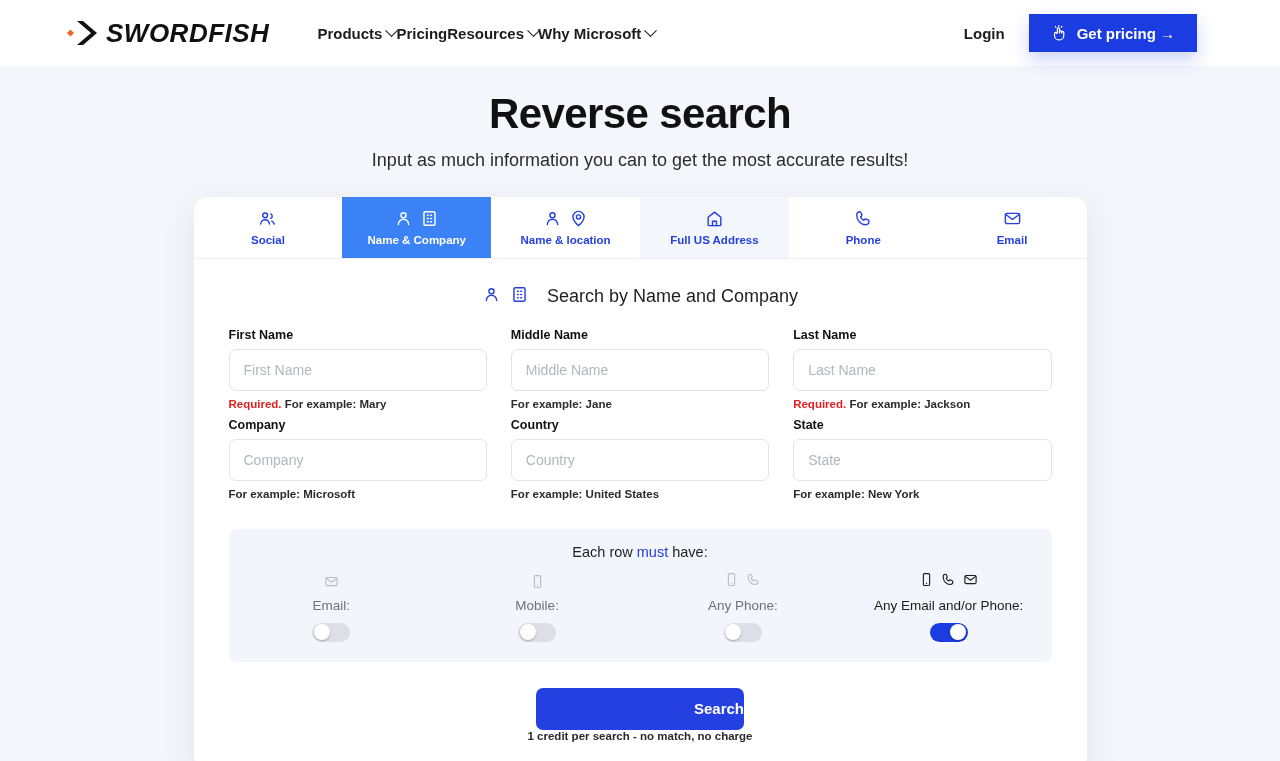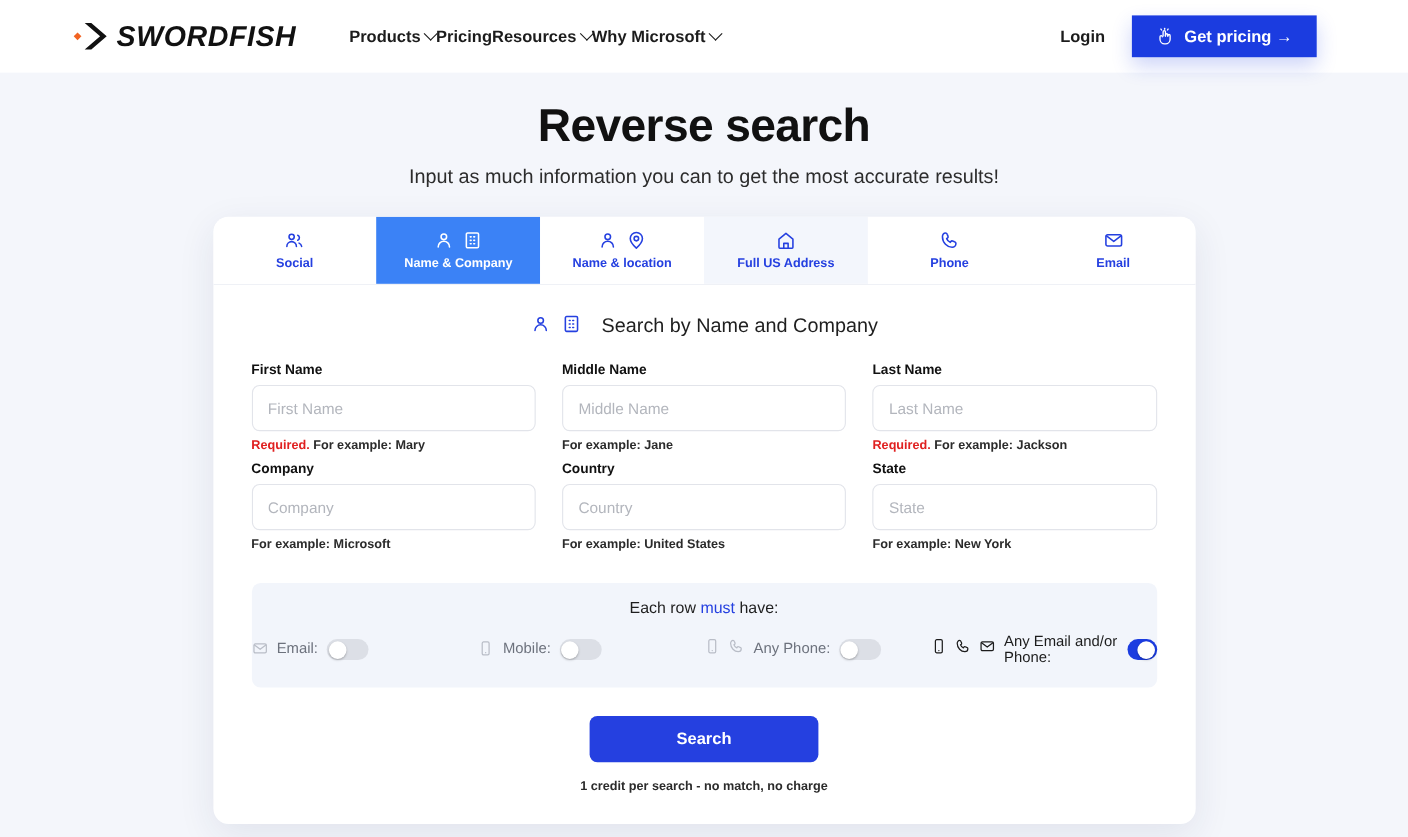--- a/index.html
+++ b/index.html
@@ -196,21 +196,21 @@
     color: #1f1f1f;
     margin-bottom: 14px;
   }
   .req-title .must { color: #2540e0; }
   .req-row {
     display: grid;
     grid-template-columns: 1fr 1fr 1fr 1fr;
   }
   .req-col {
     display: flex;
-    flex-direction: row;
+    flex-direction: column;
     align-items: center;
     gap: 8px;
   }
   .req-icons { display: flex; align-items: center; gap: 7px; height: 16px; }
   .req-label { font-size: 13.5px; color: #6d727d; }
   .req-col.on .req-label { color: #1c1c1c; }
   .req-col .ric { stroke: #b9bdc7; }
   .req-col.on .ric { stroke: #1c1c1c; }
   .toggle {
     width: 38px; height: 19px;
@@ -237,26 +237,27 @@
     width: 208px;
     height: 42px;
     background: #2540e0;
     color: #ffffff;
     border: none;
     border-radius: 7px;
     font-size: 15px;
     font-weight: 700;
     font-family: "Liberation Sans", sans-serif;
     cursor: pointer;
+    text-align: right;
   }
   .search-note {
     font-size: 11.5px;
     font-weight: 700;
     color: #2b2b2b;
-    margin-top: 16px;
+    margin-top: 0;
   }
 </style>
 </head>
 <body>
 
 <header class="site-header">
   <div class="logo">
     <span>
       <svg class="logo-mark" viewBox="0 0 36 30">
         <rect x="2" y="12.5" width="5" height="5" transform="rotate(45 4.5 15)" fill="#f26322"></rect>

